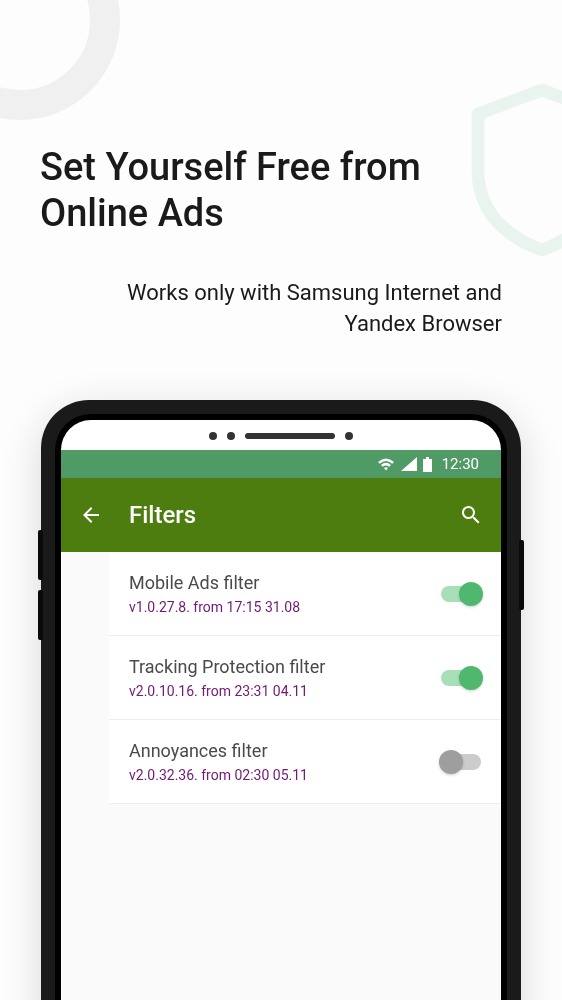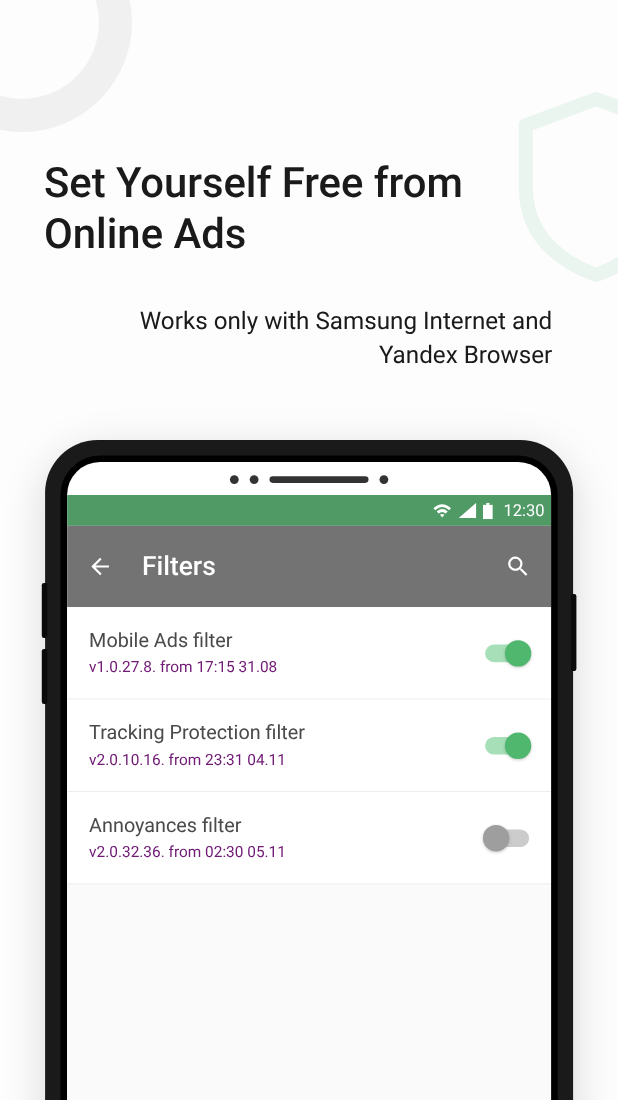--- a/index.html
+++ b/index.html
@@ -99,30 +99,30 @@
     }
     .sensor-dot { width: 8px; height: 8px; border-radius: 50%; background: #333; }
     .sensor-speaker { width: 90px; height: 6px; border-radius: 3px; background: #333; }
     
     .status-bar {
       height: 28px;
       background: #509a66;
       display: flex;
       align-items: center;
       justify-content: flex-end;
-      padding: 0 6px;
+      padding: 0 22px;
       gap: 6px;
       color: #fff;
       font-size: 15px;
     }
     .status-time { font-weight: 400; margin-left: 4px; }
     
     .app-bar {
       height: 74px;
-      background: #737373;
+      background: #4d7c0f;
       display: flex;
       align-items: center;
       padding: 0 18px;
       gap: 26px;
       box-shadow: 0 2px 4px rgba(0,0,0,0.1);
     }
     .app-bar-title {
       flex: 1;
       color: #fff;
       font-size: 24px;
@@ -134,20 +134,21 @@
       flex: 1;
       background: #fafafa;
     }
     .filter-item {
       background: #fff;
       border-bottom: 1px solid #eee;
       padding: 20px 20px 20px 20px;
       display: flex;
       align-items: center;
       gap: 12px;
+      margin-left: 48px;
     }
     .filter-text { flex: 1; }
     .filter-title {
       font-size: 18px;
       color: #4a4a4a;
       margin-bottom: 6px;
     }
     .filter-sub {
       font-size: 14px;
       color: #701a75;

